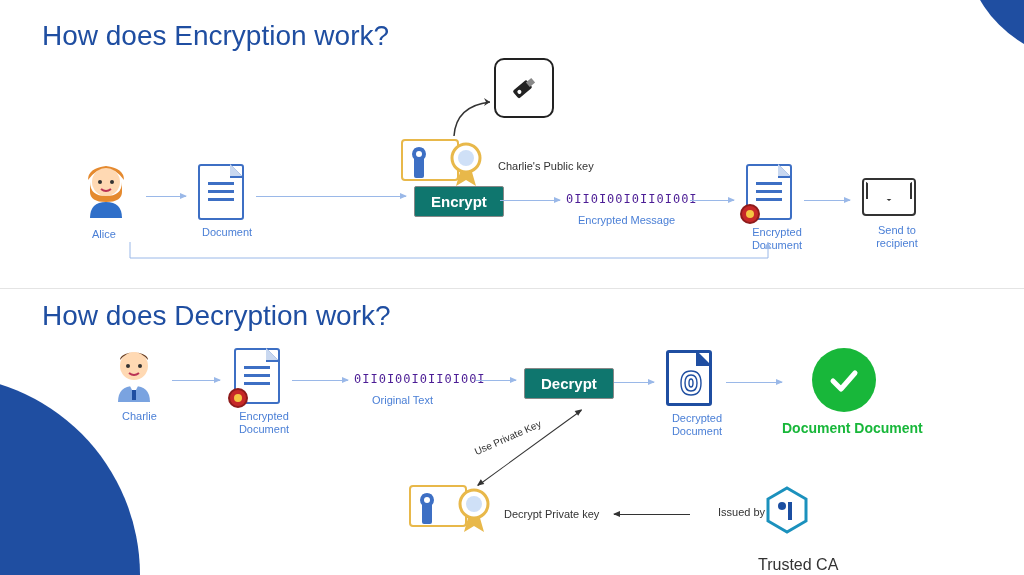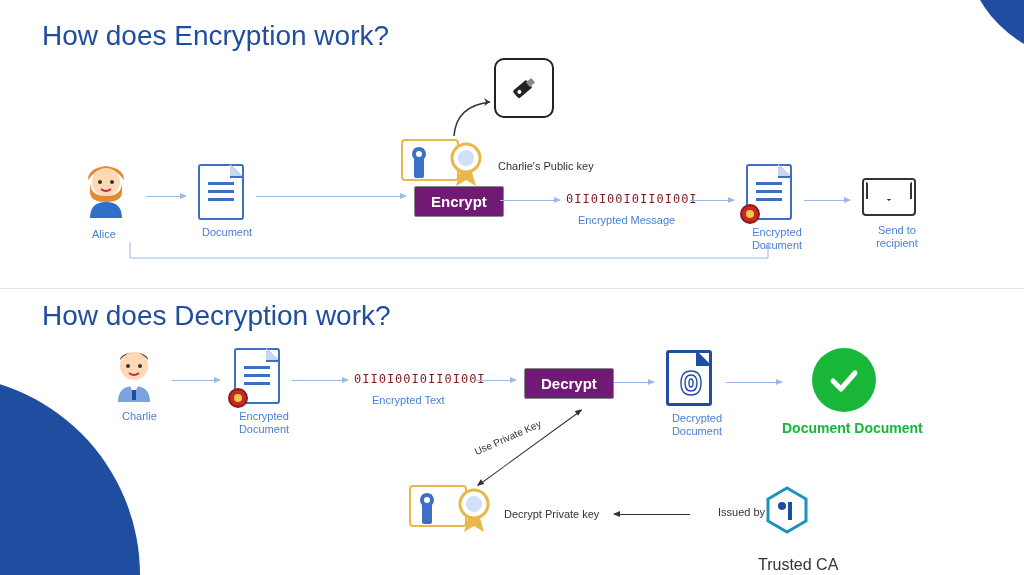--- a/index.html
+++ b/index.html
@@ -44,32 +44,32 @@
     line-height: 1.2;
     margin-left: 6px;
   }
   .label-dark {
     position: absolute;
     font-size: 11px;
     color: #333;
   }
   .action-box {
     position: absolute;
-    background: #701a75;
+    background: #0f766e;
     color: #fff;
     font-weight: bold;
     font-size: 15px;
     padding: 6px 16px;
     border-radius: 2px;
     border: 1px solid #888;
   }
   .binary {
     position: absolute;
     font-size: 12px;
-    color: #7f1d1d;
+    color: #4c1d95;
     letter-spacing: 1px;
     font-family: monospace;
   }
   .arrow {
     position: absolute;
     height: 1px;
     background: #9ab8e8;
   }
   .arrow::after {
     content: "";
@@ -298,21 +298,21 @@
 <div class="doc-icon doc-lines" style="left:234px; top:348px;">
   <div class="fold"></div>
   <div class="seal"></div>
 </div>
 <div class="label" style="left:222px; top:410px; width:72px; white-space:pre-line;">Encrypted
 Document</div>
 
 <div class="arrow" style="left:292px; top:380px; width:56px;"></div>
 
 <div class="binary" style="left:354px; top:372px;">0II0I00I0II0I00I</div>
-<div class="label" style="left:366px; top:394px;">Encrypted Text</div>
+<div class="label" style="left:366px; top:394px;">Original Text</div>
 
 <div class="arrow" style="left:476px; top:380px; width:40px;"></div>
 
 <div class="action-box" style="left:524px; top:368px;">Decrypt</div>
 
 <div class="arrow" style="left:614px; top:382px; width:40px;"></div>
 
 <div class="finger-doc" style="left:666px; top:350px;">
   <div class="fold"></div>
   <svg style="position:absolute; left:10px; top:16px;" width="24" height="28" viewBox="0 0 24 28">

